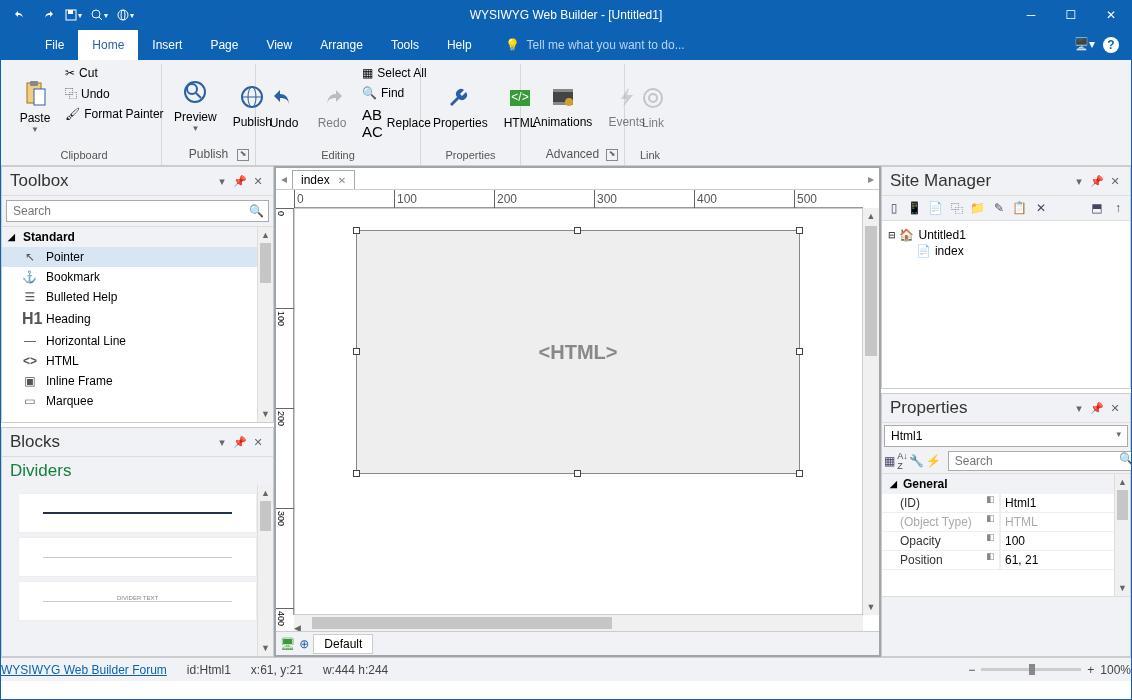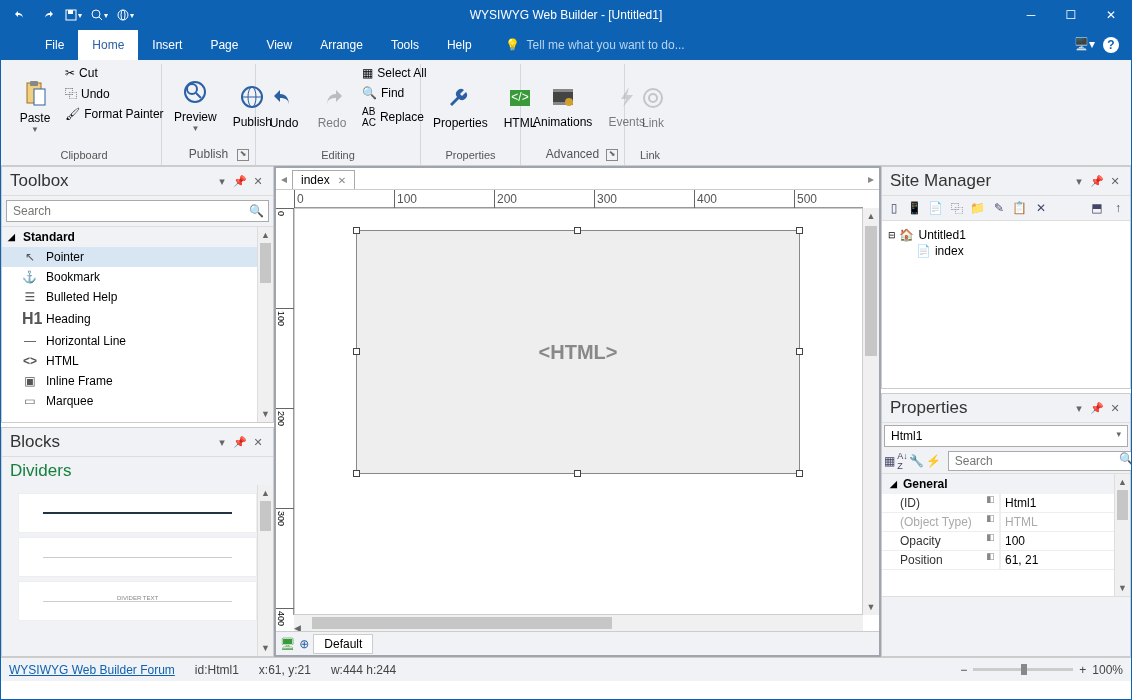--- a/index.html
+++ b/index.html
@@ -78,21 +78,21 @@
 .psearch{flex:1;border:1px solid #aaa;background:#fff;display:flex;margin-left:4px}
 .psearch input{flex:1;border:none;outline:none;padding:2px 6px;color:#777}
 .pgrid{flex:1;background:#fff;overflow:hidden;position:relative}
 .pcat{background:#f0f2f5;padding:3px 8px;font-weight:700;display:flex;align-items:center;gap:6px}
 .prow{display:flex;border-bottom:1px solid #eee}
 .prow .pn{width:100px;padding:2px 4px 2px 18px;color:#333}
 .prow .pn.dis{color:#aaa}
 .prow .pv{flex:1;padding:2px 4px;border-left:1px solid #eee}
 .prow .pe{width:18px;border-right:1px solid #eee;text-align:center;color:#888;font-size:9px}
 .pdesc{height:60px;background:#f0f2f5;border-top:1px solid #ddd}
-.statusbar{height:24px;background:#f0f2f5;border-top:1px solid #ccc;display:flex;align-items:center;padding:0 8px;gap:20px;color:#0d62b4;font-size:11px}
+.statusbar{height:24px;background:#f0f2f5;border-top:1px solid #ccc;display:flex;align-items:center;padding:0 0;gap:20px;color:#0d62b4;font-size:11px}
 .statusbar a{color:#0d62b4;text-decoration:underline;cursor:pointer}
 .statusbar .sp{color:#444}
 .zoom{margin-left:auto;display:flex;align-items:center;gap:6px;color:#444}
 .slider{width:100px;height:3px;background:#ccc;position:relative}
 .slider .th{position:absolute;left:48px;top:-4px;width:6px;height:11px;background:#888}
 svg{display:block}
 </style>
 </head>
 <body>
 
@@ -238,21 +238,21 @@
       <div class="smcol">
         <div class="smbtn">
             <span>▦</span>
             <span>Select All</span>
           </div>
         <div class="smbtn">
             <span>🔍</span>
             <span>Find</span>
           </div>
         <div class="smbtn">
-            <span style="font-size:10px">AB<br>AC</span>
+            <span style="font-size:15px">AB<br>AC</span>
             <span>Replace</span>
           </div>
       </div>
     </div>
     <div class="rlabel">Editing</div>
   </div>
 
   <div class="rgroup" style="width:100px">
     <div class="rbody">
       <div class="bigbtn">

